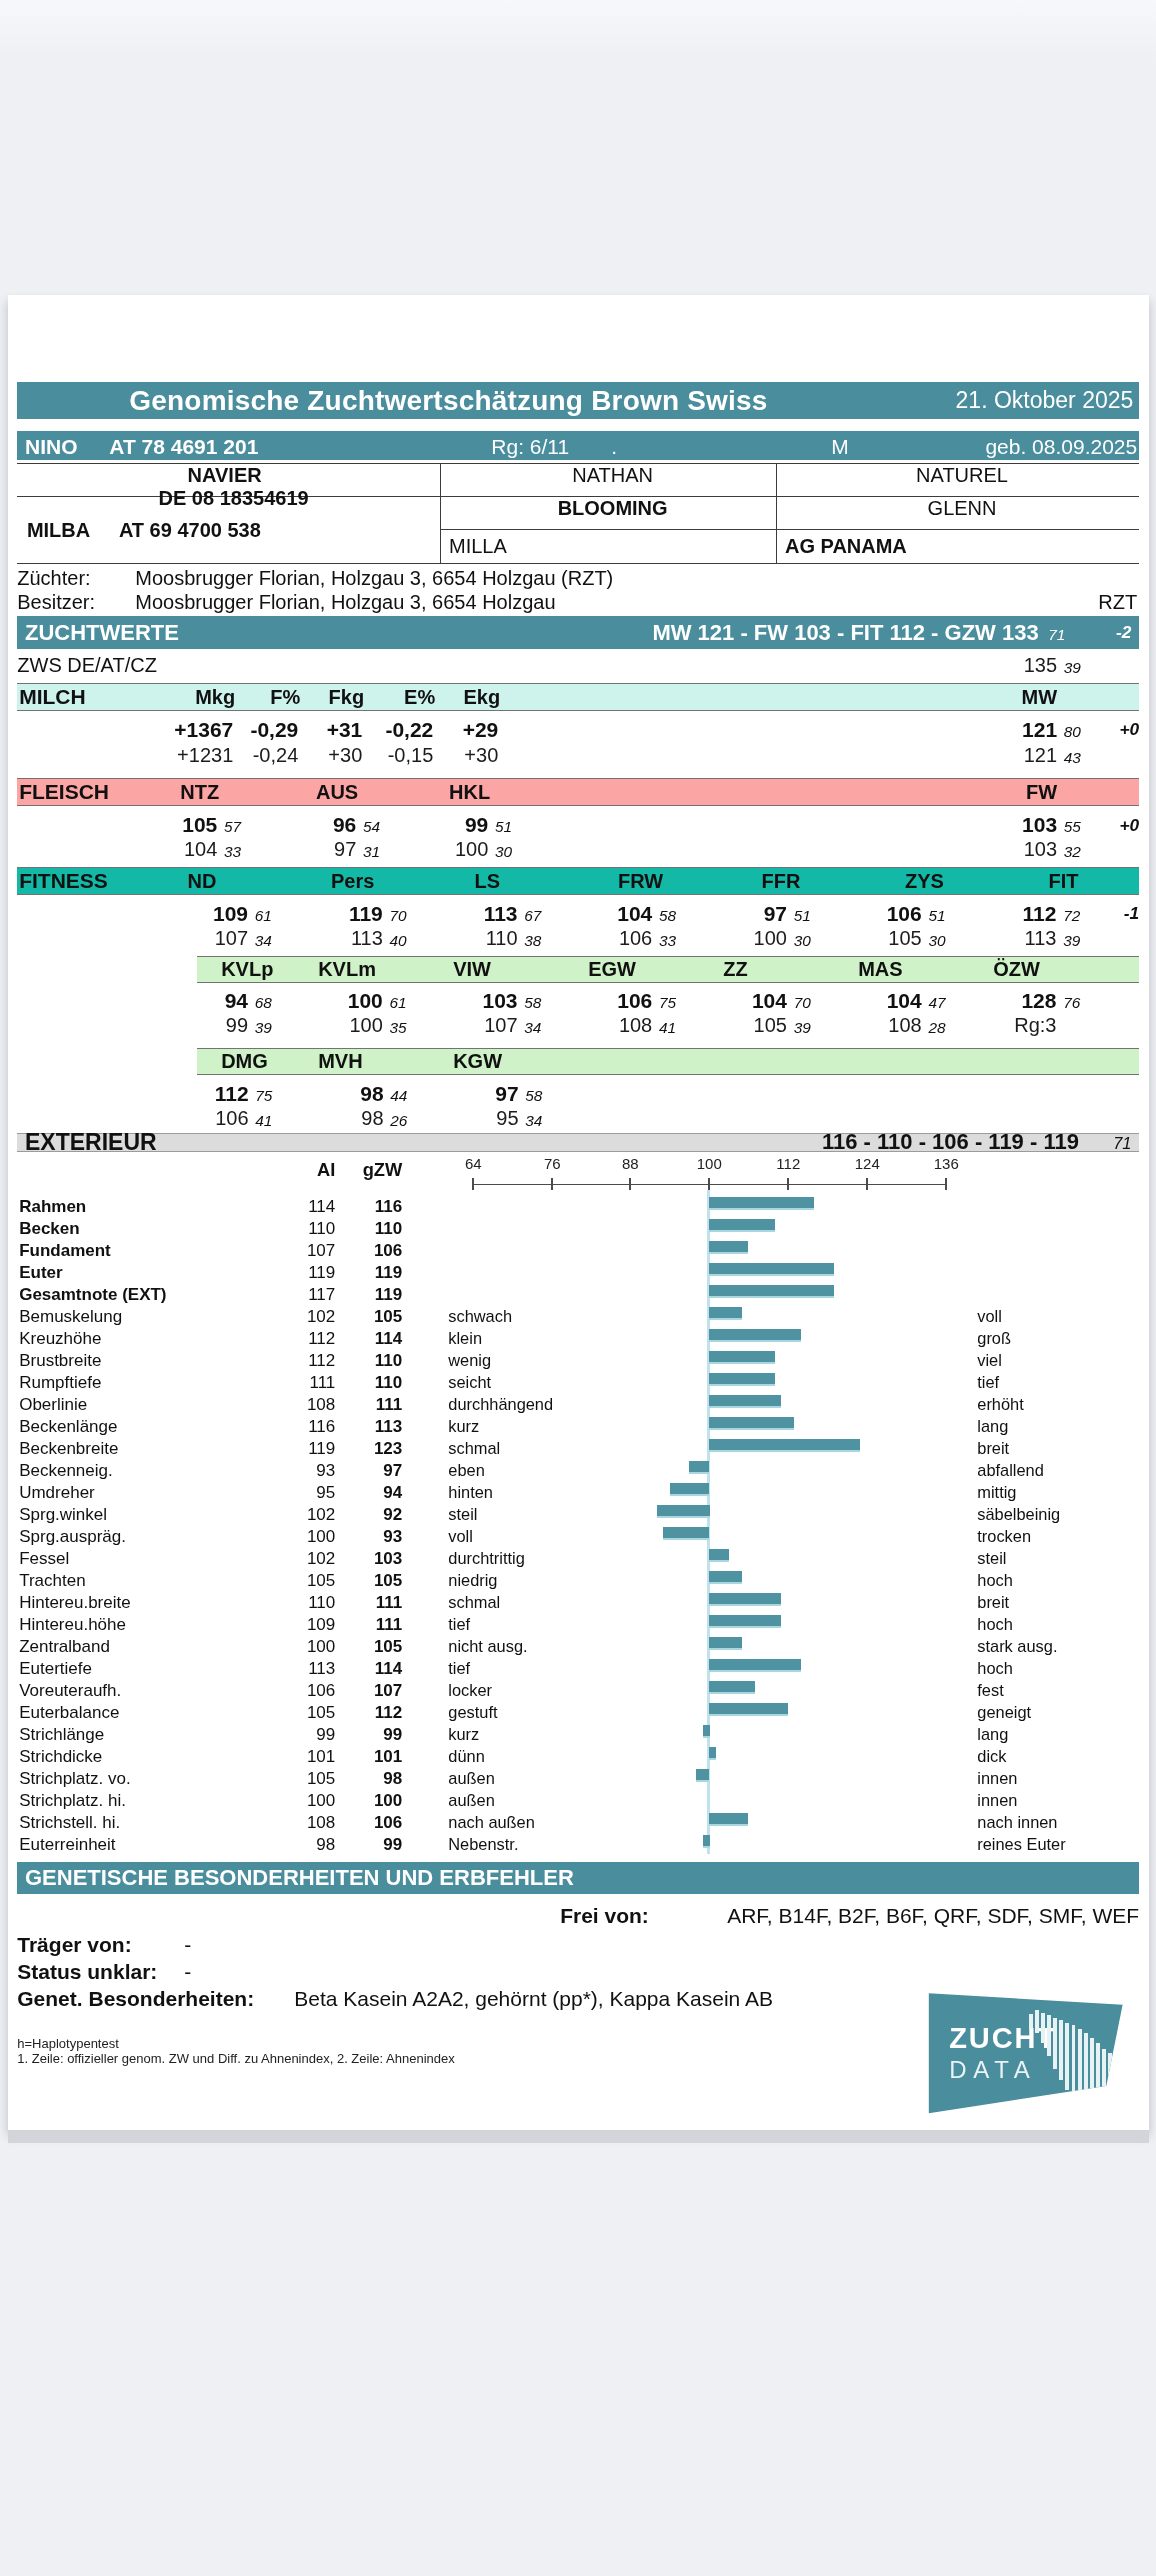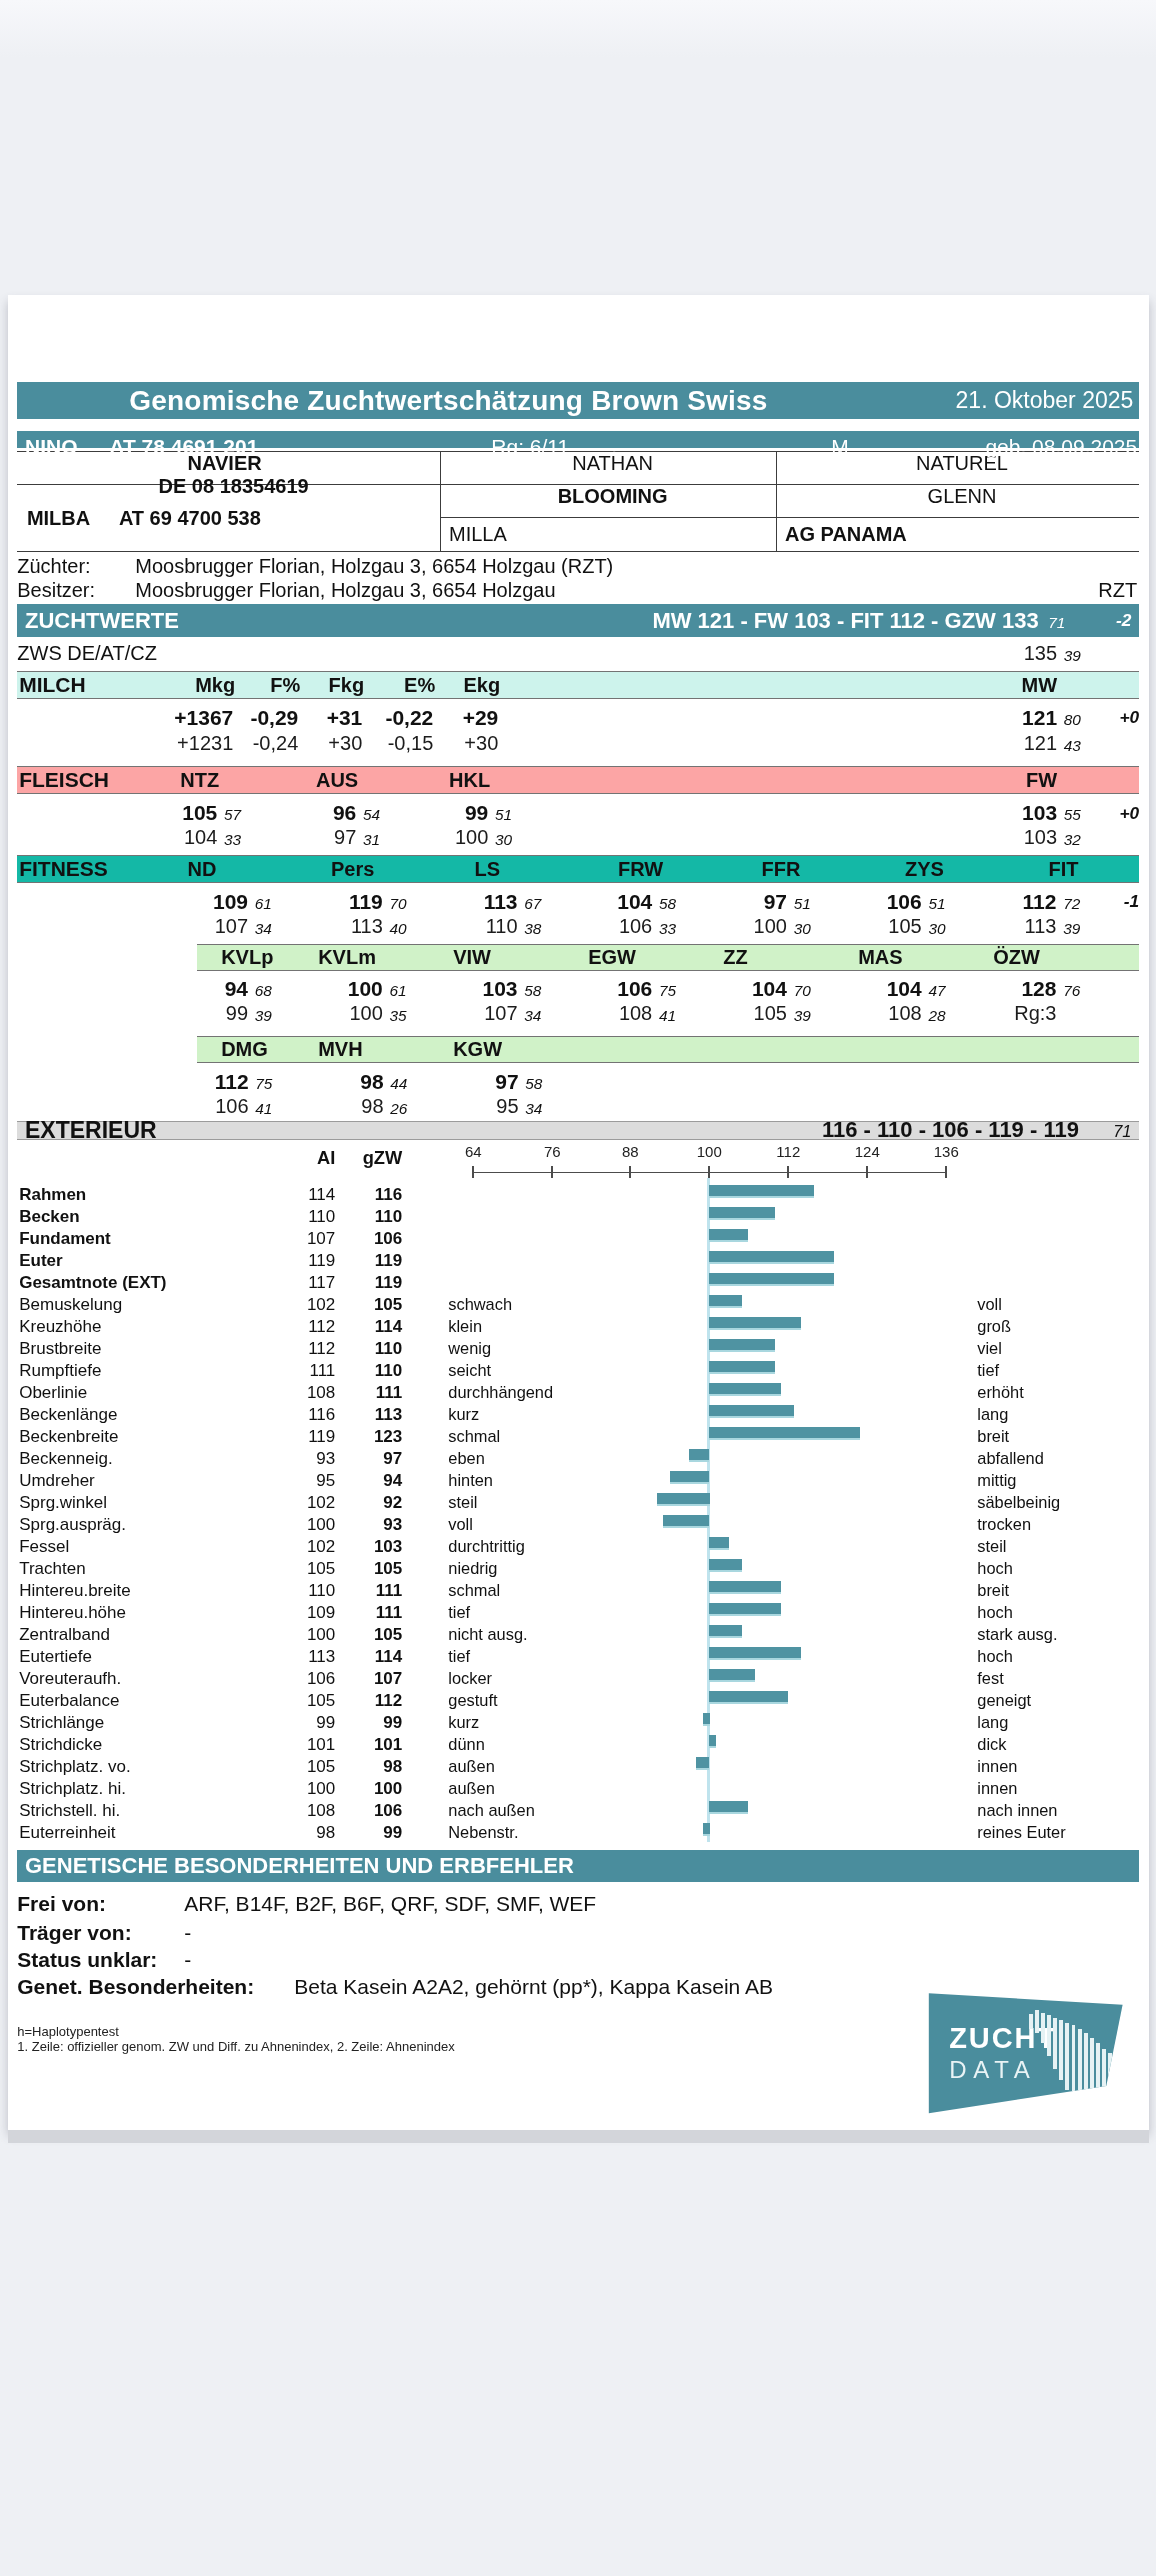--- a/index.html
+++ b/index.html
@@ -6,21 +6,21 @@
   body{width:1156px;height:2576px;position:relative;overflow:hidden;
        background:linear-gradient(#f7f8fb 0px,#eef0f4 58px,#eef0f4 100%);
        font-family:"Liberation Sans",sans-serif;color:#111;}
   .page{position:absolute;left:7.7px;top:295px;width:1141px;height:1835px;background:#ffffff;
         box-shadow:0 5.8px 9.6px rgba(70,70,90,.30);padding:0 9.6px;box-sizing:border-box;}
   
   .teal{background:#4a8d9d;color:#fff;}
   .titleband{margin-top:87px;height:37px;display:flex;align-items:center;}
   .t-title{margin-left:112px;font-size:28px;font-weight:bold;letter-spacing:0.2px;}
   .t-date{margin-left:auto;font-size:23px;padding-right:5.8px;}
-  .ninoband{margin-top:11.6px;height:17px;position:relative;font-size:21px;}
+  .ninoband{margin-top:11.6px;height:29px;position:relative;font-size:21px;}
   .ninoband span{position:absolute;top:4.8px;}
   .nb-name{left:7.7px;font-weight:bold;}
   .nb-id{left:92px;font-weight:bold;}
   .nb-rg{left:474px;}
   .nb-dot{left:594px;}
   .nb-sex{left:814px;}
   .nb-born{right:1.9px;}
   
   .ped{margin-top:3.9px;display:grid;grid-template-columns:424px 336px 1fr;grid-auto-rows:33px;
        border-top:1.9px solid #3c3c3c;border-bottom:1.9px solid #3c3c3c;font-size:20px;}
@@ -825,21 +825,21 @@
         <span class="t-gzw">99</span>
         <span class="t-ld">Nebenstr.</span>
         <span class="t-bar" style="left:686px;width:6.6px"></span>
         <span class="t-rd">reines Euter</span>
       </div>
     </div>
 
   <div class="genband teal">
     <span>GENETISCHE BESONDERHEITEN UND ERBFEHLER</span>
   </div>
-  <div class="grow" style="margin-top:9.6px;">
+  <div class="grow" style="margin-top:9.6px;justify-content:flex-end;">
     <span class="glab">Frei von:</span>
     <span>ARF, B14F, B2F, B6F, QRF, SDF, SMF, WEF</span>
   </div>
   <div class="grow" style="margin-top:3.9px;">
     <span class="glab">Träger von:</span>
     <span>-</span>
   </div>
   <div class="grow" style="margin-top:1.9px;">
     <span class="glab">Status unklar:</span>
     <span>-</span>

